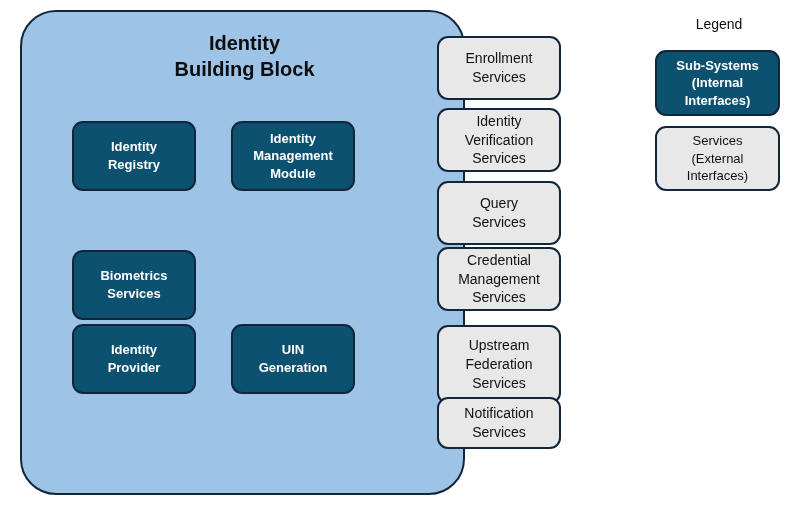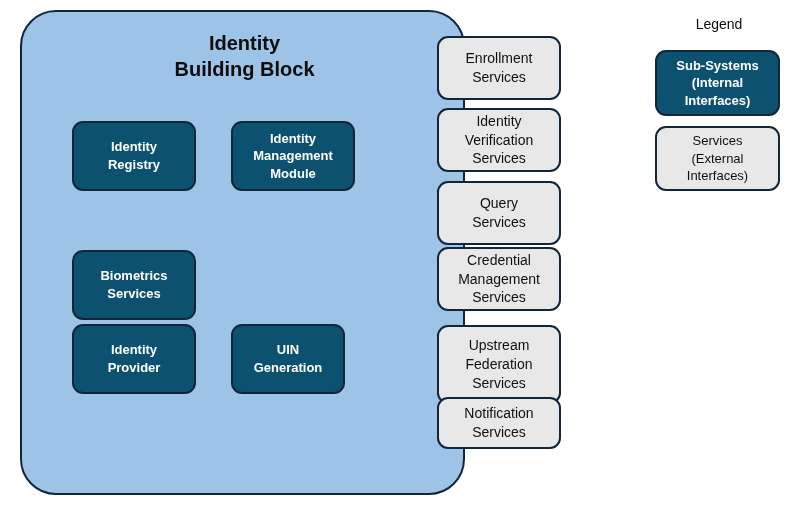--- a/index.html
+++ b/index.html
@@ -137,21 +137,21 @@
 Management
 Module</div>
 
   <div class="subsys" style="left:72px;  top:222px; width:124px; height:70px;margin-top:28px;">Biometrics
 Services</div>
 
 
   <div class="subsys" style="left:72px;  top:324px; width:124px; height:70px;">Identity
 Provider</div>
 
-  <div class="subsys" style="left:231px; top:324px; width:114px; height:70px;">UIN
+  <div class="subsys" style="left:231px; top:324px; width:124px; height:70px;">UIN
 Generation</div>
 
   <div class="service" style="top:36px;  height:64px;">Enrollment
 Services</div>
 
   <div class="service" style="top:108px; height:64px;">Identity
 Verification
 Services</div>
 
   <div class="service" style="top:181px; height:64px;">Query

